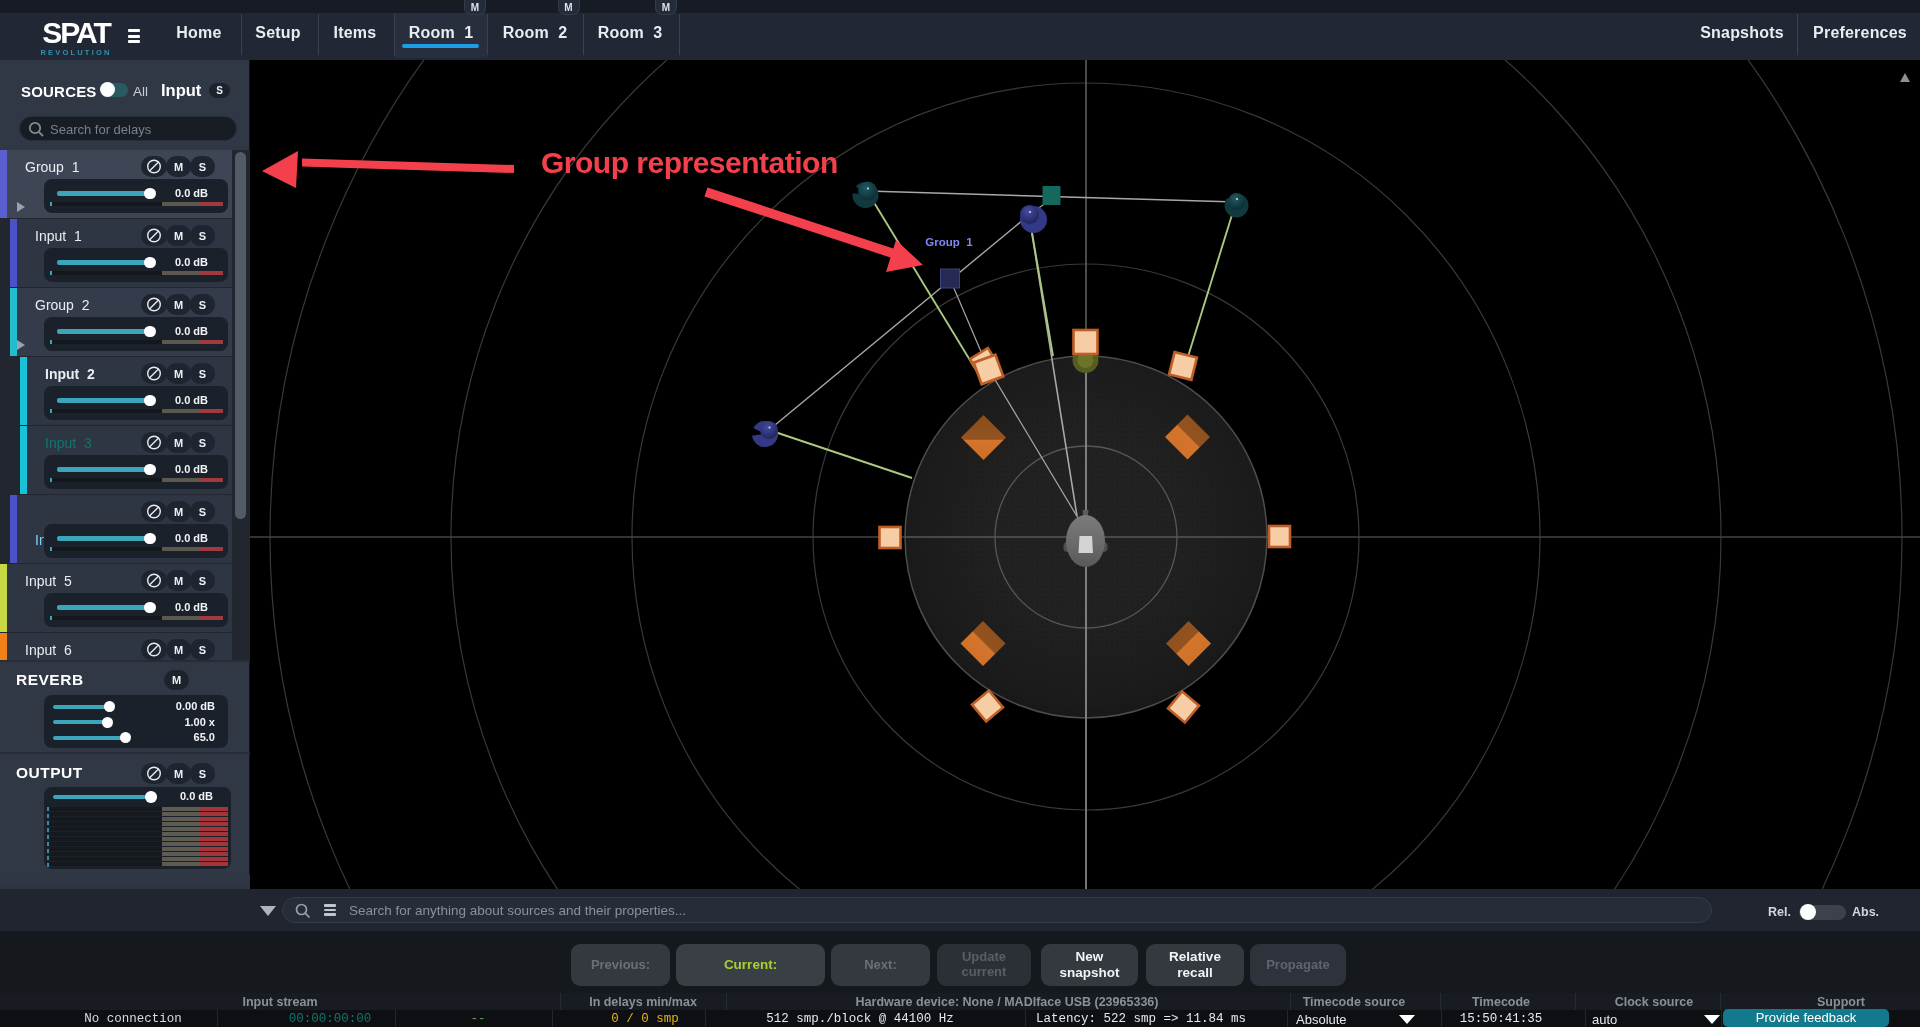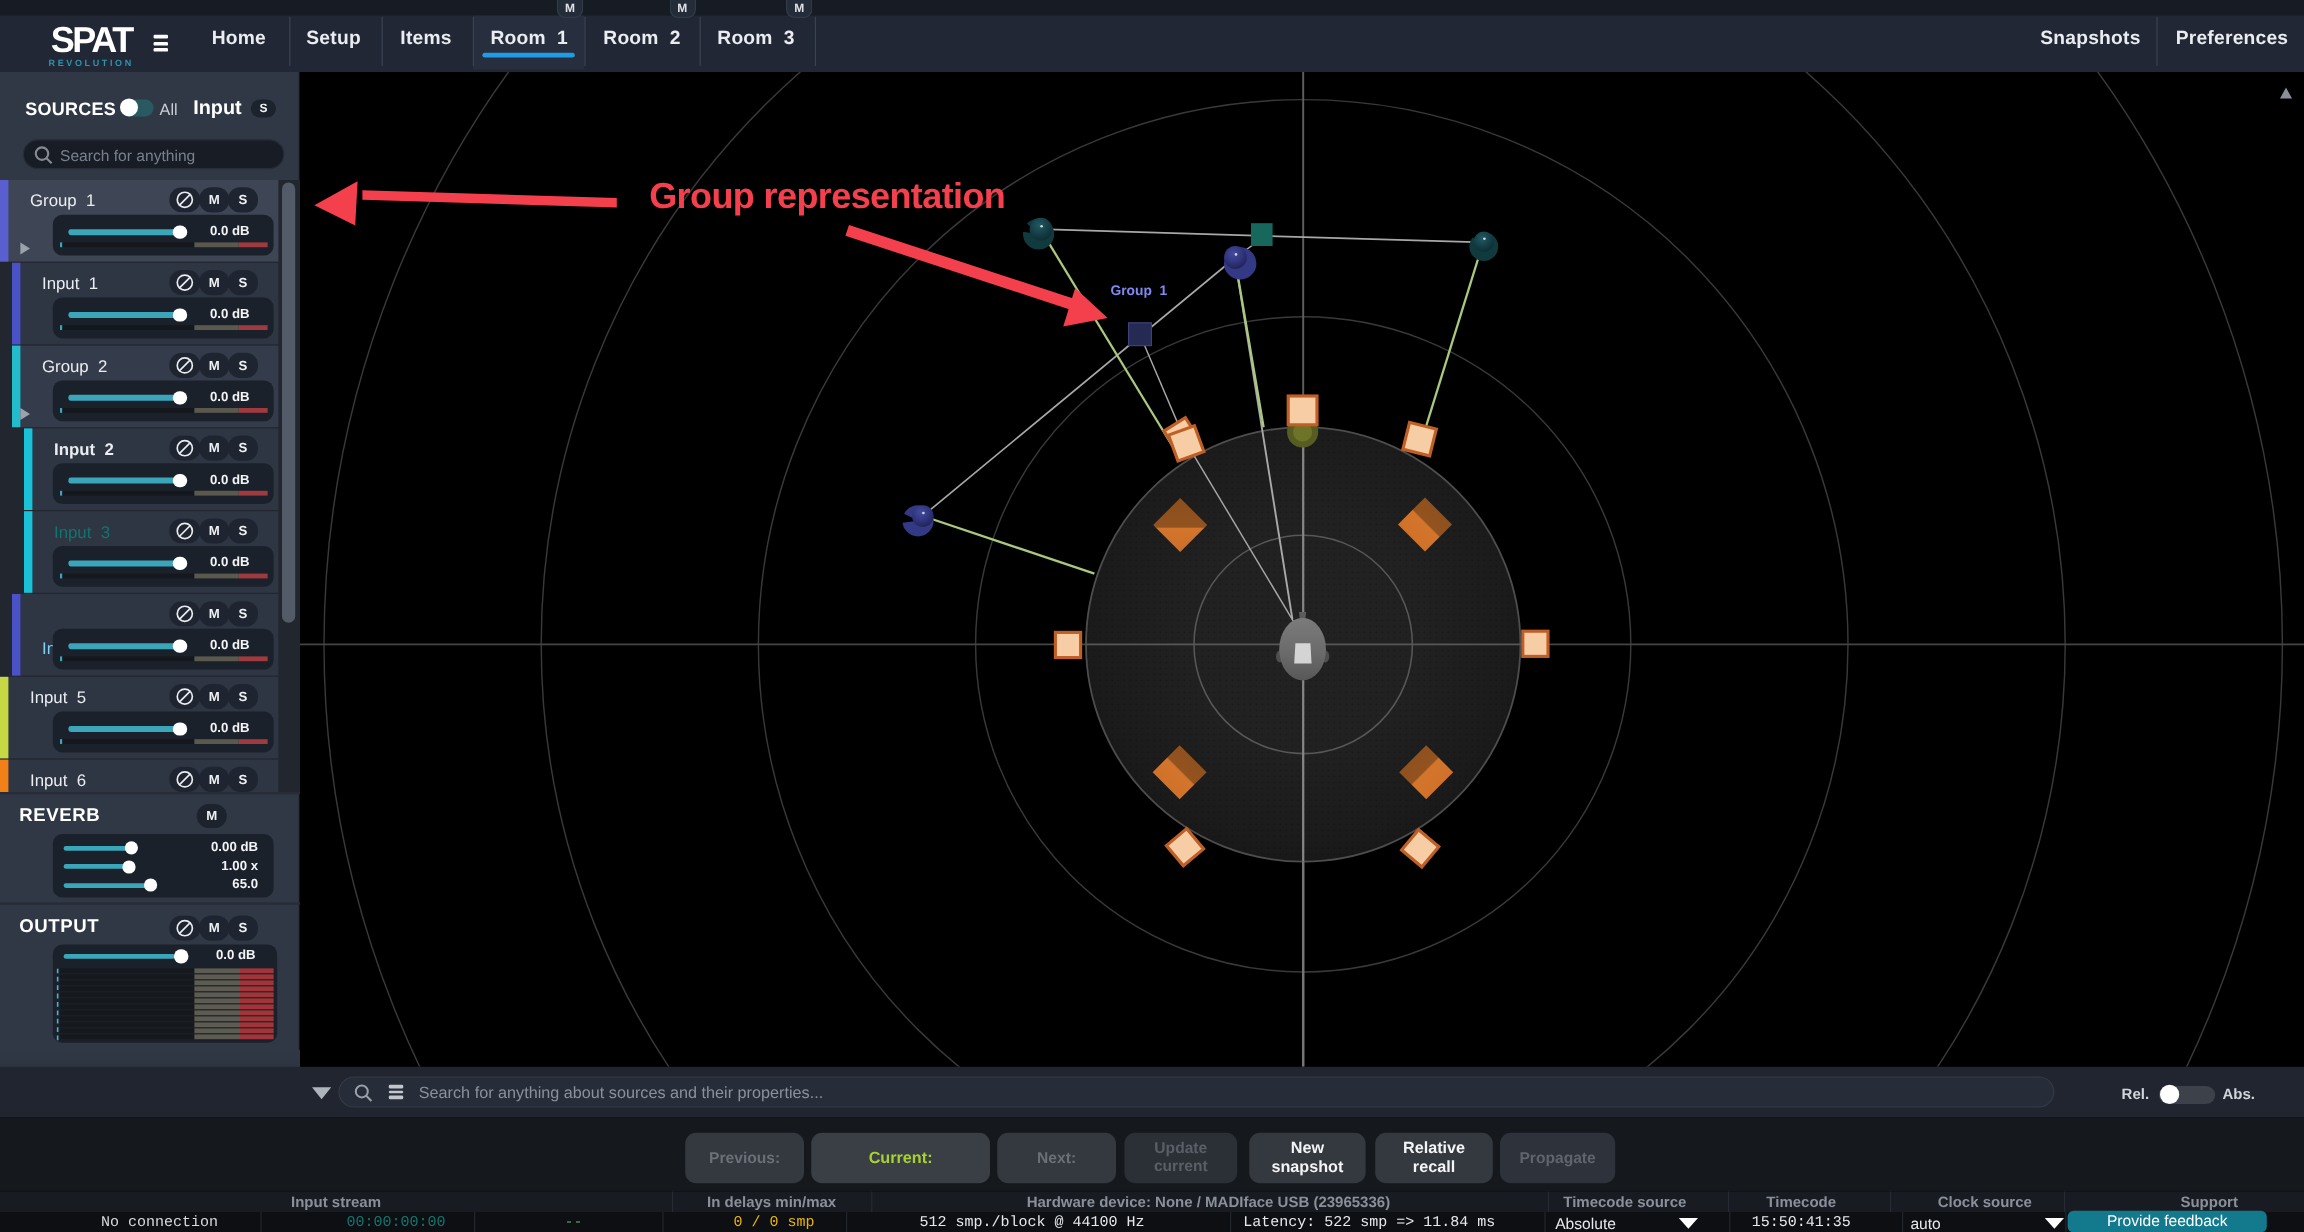--- a/index.html
+++ b/index.html
@@ -55,21 +55,21 @@
 <div class="abs" style="left:101px;top:83px;width:27px;height:14px;background:#2a5a61;border-radius:7px"></div>
 <div class="abs" style="left:100px;top:82px;width:15px;height:15px;background:#fff;border-radius:50%"></div>
 <div class="abs" style="left:133px;top:84px;color:#c9cdd4;font-size:13.5px;">All</div>
 <div class="abs" style="left:161px;top:81px;color:#fff;font-size:16.5px;font-weight:700">Input</div>
 <div class="abs pill" style="left:209px;top:83px;width:21px;height:15px;font-size:10px;background:#1d232d">S</div>
 <div class="abs" style="left:19px;top:116px;width:218px;height:25px;background:#171c25;border:1px solid #272e39;border-radius:13px"></div>
 <svg class="abs" style="left:27px;top:120px" width="18" height="18">
     <circle cx="8" cy="8" r="5.2" fill="none" stroke="#858b94" stroke-width="1.8"></circle>
     <line x1="11.8" y1="11.8" x2="16" y2="16" stroke="#858b94" stroke-width="1.8"></line>
   </svg>
-<div class="abs" style="left:50px;top:122px;color:#79808a;font-size:13px">Search for anything</div>
+<div class="abs" style="left:50px;top:122px;color:#79808a;font-size:13px">Search for delays</div>
 <div class="abs" style="left:0;top:150px;width:250px;height:510px;background:#22262f"></div>
 <div class="abs" style="left:0px;top:150px;width:232px;height:68px;background:#3e4656"></div>
 <div class="abs" style="left:0px;top:150px;width:7px;height:68px;background:#5a5fd0"></div>
 <div class="abs" style="left:25px;top:159px;color:#eaedf1;font-size:14px;">Group&nbsp; 1</div>
 <svg class="abs" style="left:141px;top:156px" width="26" height="21">
     <rect x="0" y="0" width="26" height="21" rx="10.5" fill="#1f2530"></rect>
     <circle cx="13" cy="10.5" r="6.3" fill="none" stroke="#e8ebef" stroke-width="1.4"></circle>
     <line x1="8.2" y1="15.3" x2="17.8" y2="5.7" stroke="#e8ebef" stroke-width="1.4"></line>
   </svg>
 <div class="abs pill" style="left:166px;top:156px;width:25px;height:21px;font-size:11px">M</div>

